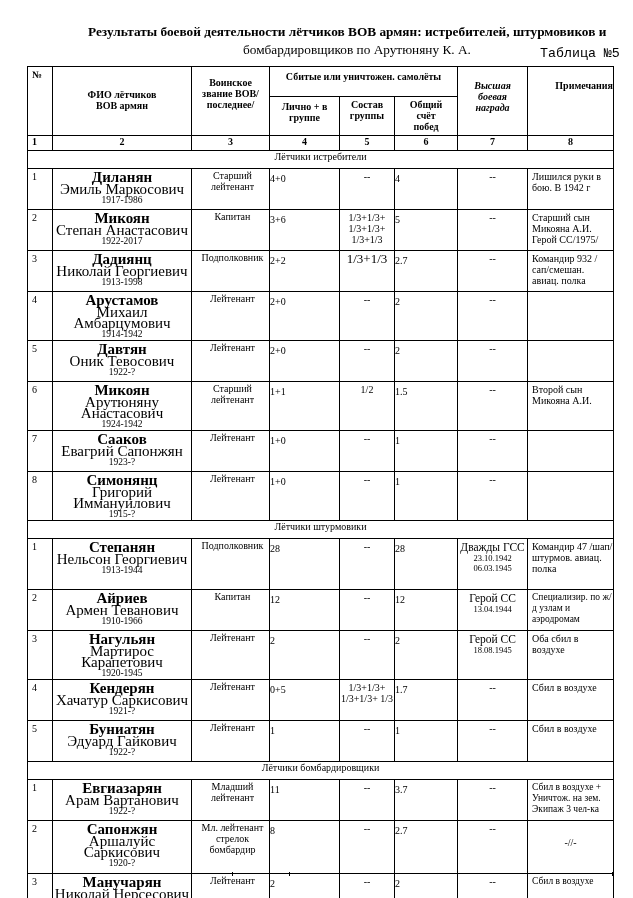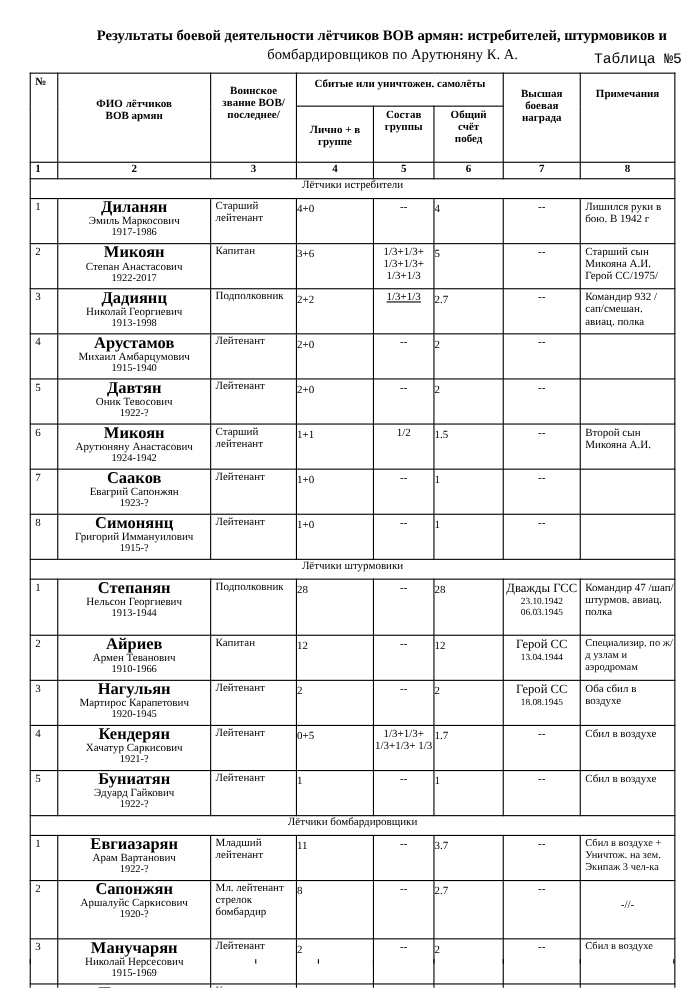--- a/index.html
+++ b/index.html
@@ -16,26 +16,26 @@
 
   .hdr { font-weight:bold; text-align:center; font-size:10.5px; line-height:11px; }
   .hdr-top { height:33px; padding-top:4px !important; }
   .num-row td { font-weight:bold; text-align:center; font-size:11px; height:14px; line-height:14px; vertical-align:middle; }
   .section td { text-align:center; font-size:10px; height:17px; line-height:16px; vertical-align:middle; }
   .prow td { height:36px; }
   .prow.tall td { height:46px; }
   .cnum { padding:2px 0 0 4px !important; font-size:11px; }
   .cname { text-align:center; }
   .surname { font-weight:bold; font-size:15px; line-height:13px; display:block; padding-top:2px; }
-  .given { font-size:10px; line-height:11px; display:block; }
+  .given { font-size:15px; line-height:11px; display:block; }
   .years { font-size:9.5px; line-height:11px; display:block; }
-  .crank { font-size:9.5px; padding:1px 0 0 4px !important; line-height:10.5px; }
+  .crank { font-size:9.5px; padding:1px 0 0 4px !important; line-height:10.5px;text-align:center; }
   .cval { text-align:left; font-size:12.5px; padding-top:4px !important; line-height:13px; }
   .cgroup { text-align:center; font-size:10px; padding-top:2px !important; line-height:11px; }
-  .cgroup.small { font-size:10px;text-decoration:underline; }
+  .cgroup.small { font-size:13px; }
   .caward { text-align:center; font-size:10px; padding-top:2px !important; line-height:11px; }
   .caward .big { font-size:11.5px; display:block; line-height:12px; }
   .caward .date { font-size:8.5px; display:block; line-height:10px; }
   .cnote { font-size:10.5px; padding:2px 0 0 4px !important; line-height:12px; }
   .cnote.small { font-size:9.5px; line-height:11px; }
   .cnote.ditto { text-align:center; padding:16px 0 0 0 !important; font-size:10px; }
   .tick { position:absolute; top:872px; width:1.3px; height:4px; background:#000; }
 </style>
 </head>
 <body>
@@ -54,25 +54,25 @@
       <col class="c6">
       <col class="c7">
       <col class="c8">
   </colgroup>
   <tbody id="tbody">
     <tr>
       <td rowspan="2" class="hdr" style="text-align:left;padding:2px 0 0 4px;font-size:10px;">№</td>
       <td rowspan="2" class="hdr" style="padding:22px 30px 0 30px;">ФИО лётчиков ВОВ армян</td>
       <td rowspan="2" class="hdr" style="padding:10px 3px 0 3px;">Воинское звание ВОВ/ последнее/</td>
       <td colspan="3" class="hdr hdr-top" style="padding-top:8px;height:25px;">Сбитые или уничтожен. самолёты</td>
-      <td rowspan="2" class="hdr" style="padding:13px 8px 0 8px;">Высшая боевая награда</td>
-      <td rowspan="2" class="hdr" style="padding-top:13px;">Примечания</td>
+      <td rowspan="2" class="hdr" style="padding:13px 8px 0 8px;font-style:italic;">Высшая боевая награда</td>
+      <td rowspan="2" class="hdr" style="padding-top:13px;text-align:right;">Примечания</td>
     </tr>
     <tr>
-      <td class="hdr" style="height:34px;padding:16px 8px 0 8px;">Лично + в группе</td>
+      <td class="hdr" style="height:34px;padding:4px 8px 0 8px;">Лично + в группе</td>
       <td class="hdr" style="padding:2px 4px 0 4px;">Состав группы</td>
       <td class="hdr" style="padding:2px 14px 0 14px;">Общий счёт побед</td>
     </tr>
     <tr class="num-row">
       <td style="text-align:left;padding-left:4px;">1</td>
       <td>2</td>
       <td>3</td>
       <td>4</td>
       <td>5</td>
       <td>6</td>
@@ -122,21 +122,21 @@
         <td class="cgroup small">1/3+1/3</td>
         <td class="cval">2.7</td>
         <td class="caward">--</td>
         <td class="cnote">Командир 932 /сап/смешан. авиац. полка</td>
       </tr>
       <tr class="prow">
         <td class="cnum">4</td>
         <td class="cname">
           <span class="surname">Арустамов</span>
           <span class="given">Михаил Амбарцумович</span>
-          <span class="years">1915-1940</span>
+          <span class="years">1914-1942</span>
         </td>
         <td class="crank">Лейтенант</td>
         <td class="cval">2+0</td>
         <td class="cgroup">--</td>
         <td class="cval">2</td>
         <td class="caward">--</td>
         <td class="cnote"></td>
       </tr>
       <tr class="prow">
         <td class="cnum">5</td>

